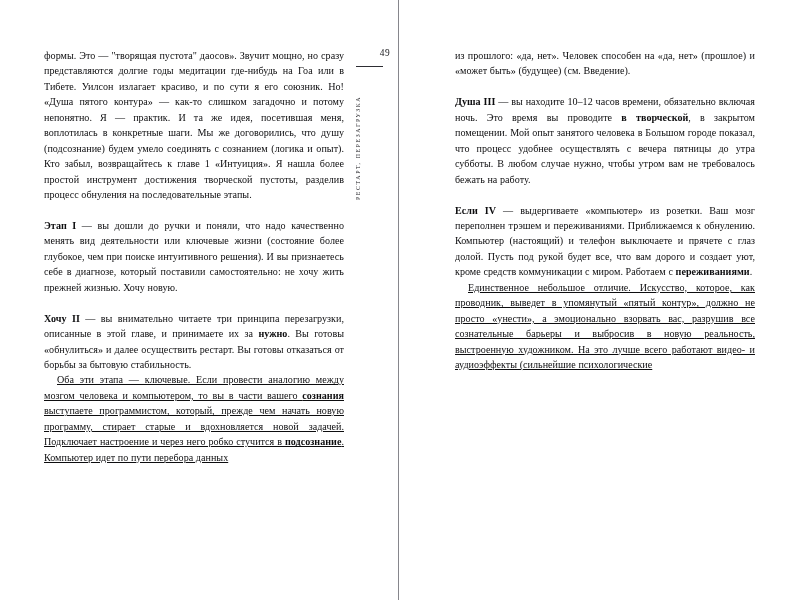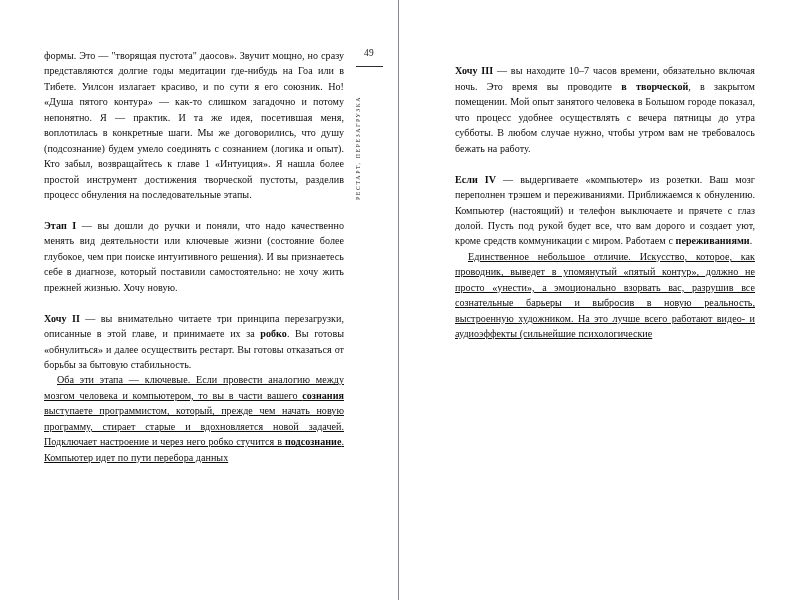--- a/index.html
+++ b/index.html
@@ -70,20 +70,21 @@
     width: 42px;
     text-align: center;
   }
   .page.left  .folio { left: 348px; }
 
   .folio-num {
     font-size: 9.4px;
     line-height: 11px;
     letter-spacing: 0.4px;
     color: #16161a;
+    text-align: right;
   }
   .folio-rule {
     margin: 7px auto 0 auto;
     width: 27px;
     height: 1px;
     background: #2d2d33;
   }
 
   
   .runhead {
@@ -111,27 +112,28 @@
 
   <div class="page left">
     <div class="folio">
       <div class="folio-num">49</div>
       <div class="folio-rule"></div>
     </div>
     <div class="runhead">РЕСТАРТ, ПЕРЕЗАГРУЗКА</div>
     <div class="column">
         <p><span>формы. Это — "творящая пустота" даосов». Звучит мощно, но сразу представляются долгие годы медитации где-нибудь на Гоа или в Тибете. Уилсон излагает красиво, и по сути я его союзник. Но! «Душа пятого контура» — как-то слишком загадочно и потому непонятно. Я — практик. И та же идея, посетившая меня, воплотилась в конкретные шаги. Мы же договорились, что душу (подсознание) будем умело соединять с сознанием (логика и опыт). Кто забыл, возвращайтесь к главе 1 «Интуиция». Я нашла более простой инструмент достижения творческой пустоты, разделив процесс обнуления на последовательные этапы.</span></p>
         <p class="gap"><b>Этап I</b><span> — вы дошли до ручки и поняли, что надо качественно менять вид деятельности или ключевые жизни (состояние более глубокое, чем при поиске интуитивного решения). И вы признаетесь себе в диагнозе, который поставили самостоятельно: не хочу жить прежней жизнью. Хочу новую.</span></p>
-        <p class="gap"><b>Хочу II</b><span> — вы внимательно читаете три принципа перезагрузки, описанные в этой главе, и принимаете их за </span><b>робко</b><span>. Вы готовы «обнулиться» и далее осуществить рестарт. Вы готовы отказаться от борьбы за бытовую стабильность.</span></p>
+        <p class="gap"><b>Хочу II</b><span> — вы внимательно читаете три принципа перезагрузки, описанные в этой главе, и принимаете их за </span><b>нужно</b><span>. Вы готовы «обнулиться» и далее осуществить рестарт. Вы готовы отказаться от борьбы за бытовую стабильность.</span></p>
         <p class="cont"><span>Оба эти этапа — ключевые. Если провести аналогию между мозгом человека и компьютером, то вы в части вашего </span><b>сознания</b><span> выступаете программистом, который, прежде чем начать новую программу, стирает старые и вдохновляется новой задачей. Подключает настроение и через него робко стучится в </span><b>подсознание</b><span>. Компьютер идет по пути перебора данных</span></p>
       </div>
   </div>
 
   <div class="page right">
 
     <div class="column">
-        <p class="gap"><b>Хочу III</b><span> — вы находите 10–7 часов времени, обязательно включая ночь. Это время вы проводите </span><b>в творческой</b><span>, в закрытом помещении. Мой опыт занятого человека в Большом городе показал, что процесс удобнее осуществлять с вечера пятницы до утра субботы. В любом случае нужно, чтобы утром вам не требовалось бежать на работу.</span></p>
+        <p><span>из прошлого: «да, нет». Человек способен на «да, нет» (прошлое) и «может быть» (будущее) (см. Введение).</span></p>
+        <p class="gap"><b>Душа III</b><span> — вы находите 10–12 часов времени, обязательно включая ночь. Это время вы проводите </span><b>в творческой</b><span>, в закрытом помещении. Мой опыт занятого человека в Большом городе показал, что процесс удобнее осуществлять с вечера пятницы до утра субботы. В любом случае нужно, чтобы утром вам не требовалось бежать на работу.</span></p>
         <p class="gap"><b>Если IV</b><span> — выдергиваете «компьютер» из розетки. Ваш мозг переполнен трэшем и переживаниями. Приближаемся к обнулению. Компьютер (настоящий) и телефон выключаете и прячете с глаз долой. Пусть под рукой будет все, что вам дорого и создает уют, кроме средств коммуникации с миром. Работаем с </span><b>переживаниями</b><span>.</span></p>
         <p class="cont"><span>Единственное небольшое отличие. Искусство, которое, как проводник, выведет в упомянутый «пятый контур», должно не просто «унести», а эмоционально взорвать вас, разрушив все сознательные барьеры и выбросив в новую реальность, выстроенную художником. На это лучше всего работают видео- и аудиоэффекты (сильнейшие психологические</span></p>
       </div>
   </div>
 
 </div>
 
 </body></html>

